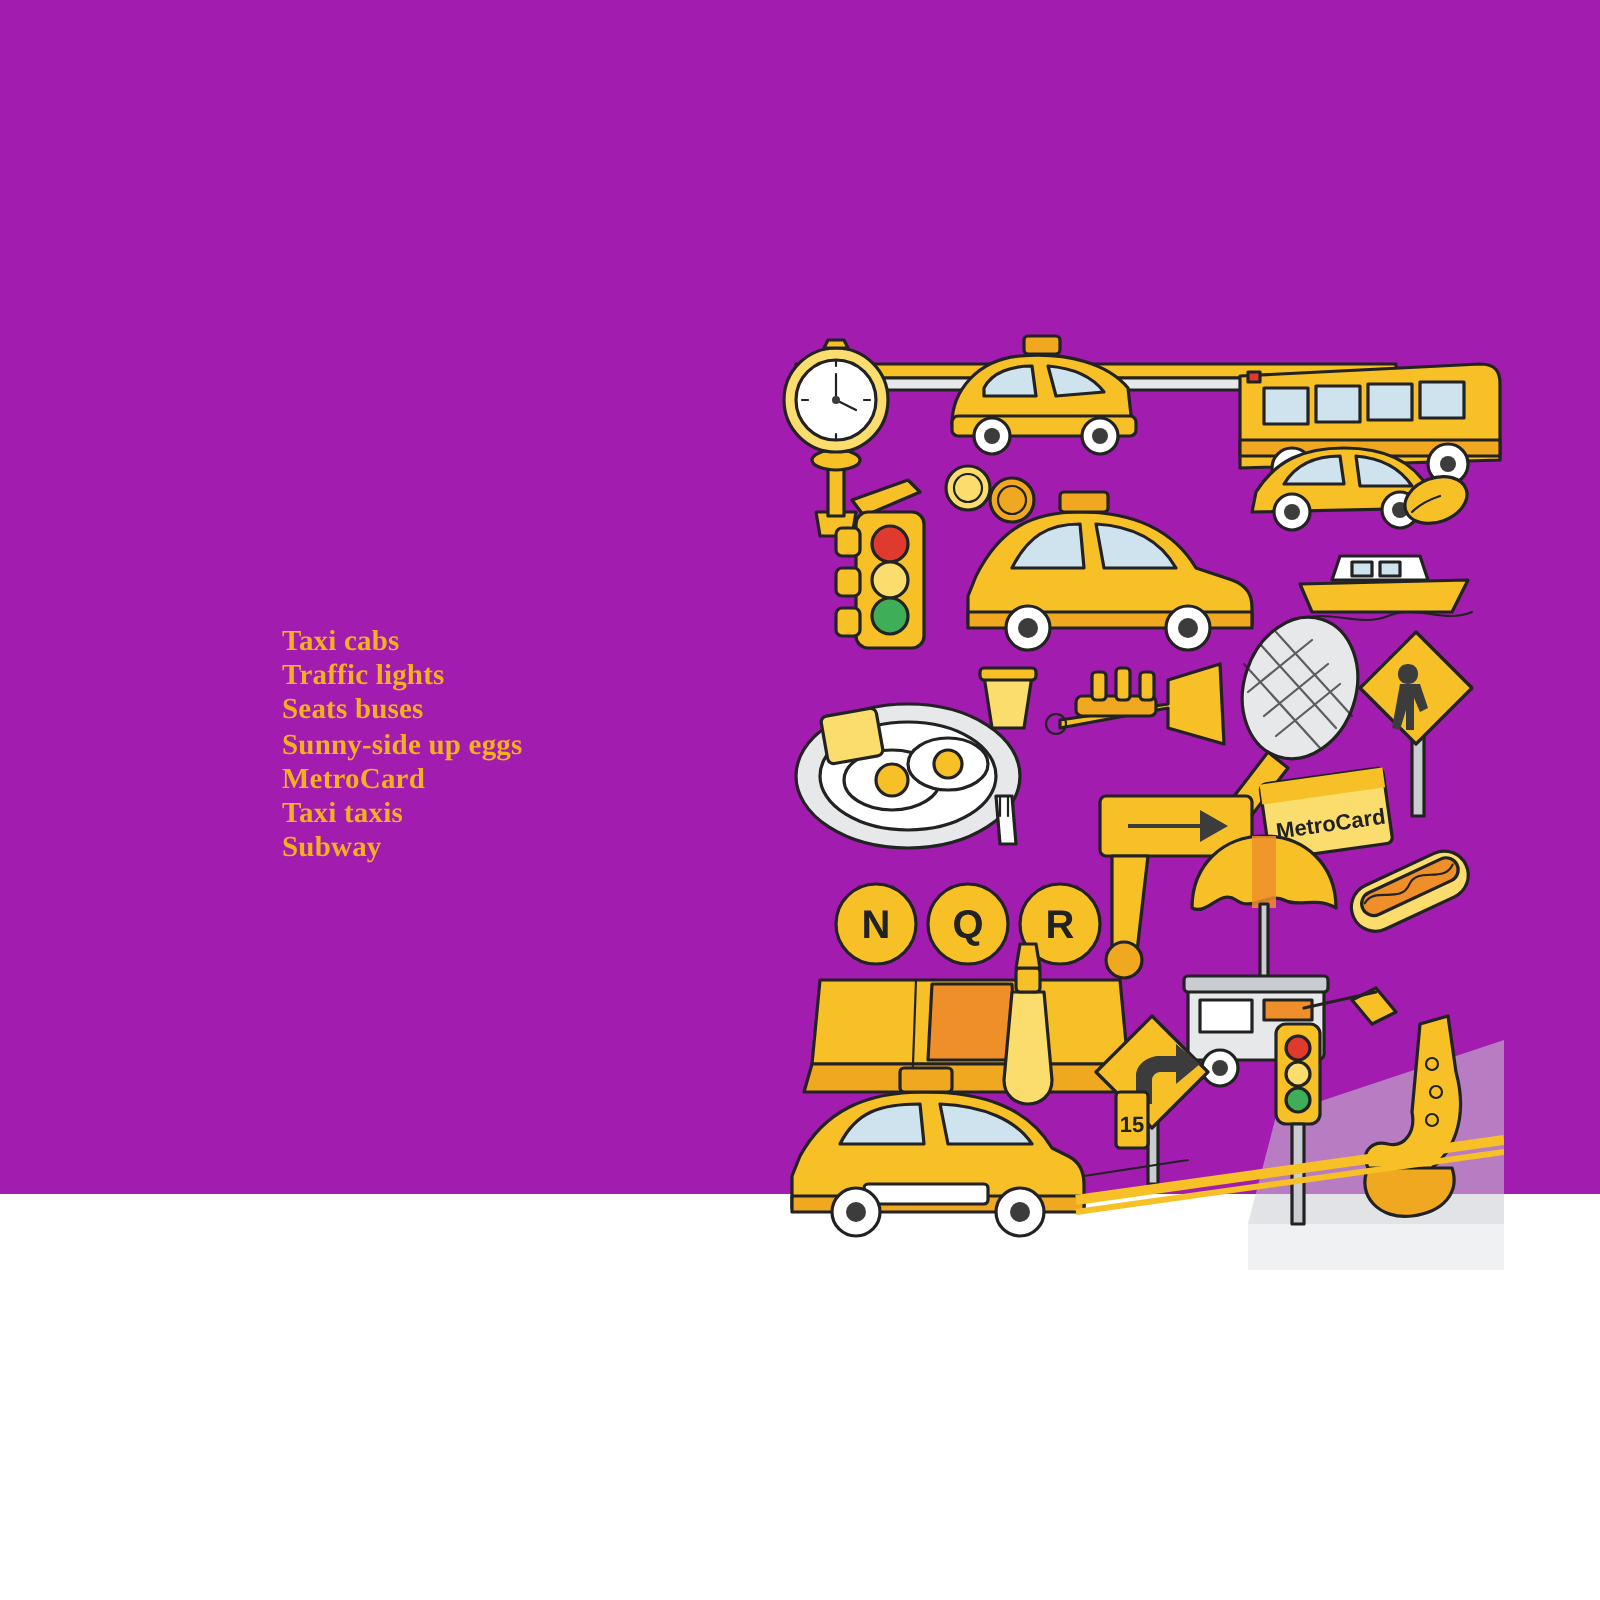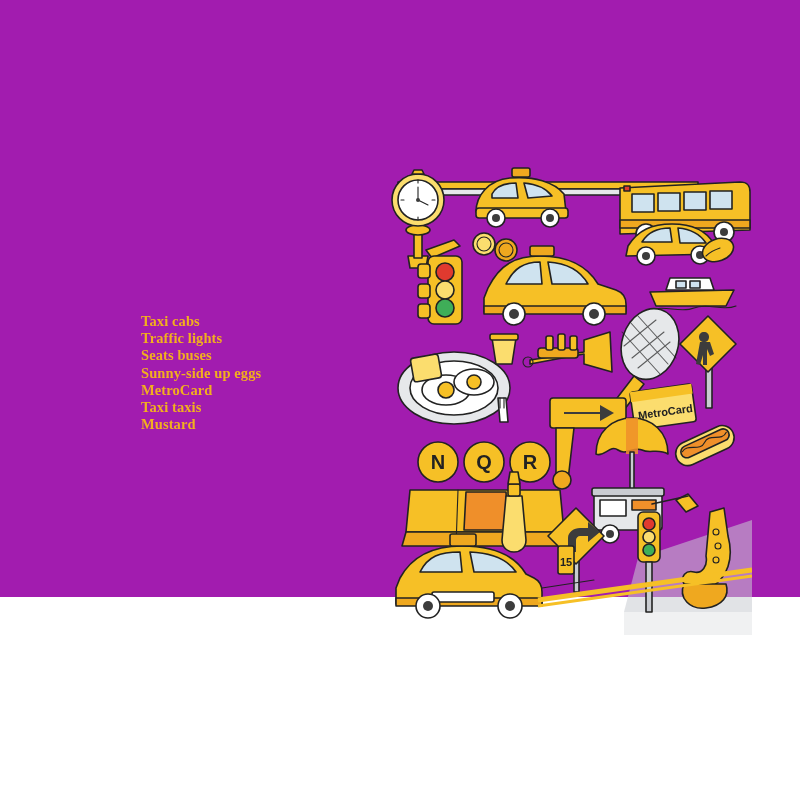--- a/index.html
+++ b/index.html
@@ -58,21 +58,21 @@
 
 <div id="page">
 
   <div id="word-list">
     <div class="word-item">Taxi cabs</div>
     <div class="word-item">Traffic lights</div>
     <div class="word-item">Seats buses</div>
     <div class="word-item">Sunny-side up eggs</div>
     <div class="word-item">MetroCard</div>
     <div class="word-item">Taxi taxis</div>
-    <div class="word-item">Mustard</div>
+    <div class="word-item">Subway</div>
   </div>
 
   <div id="illustration">
     <svg width="364" height="475" viewBox="0 0 364 475" xmlns="http://www.w3.org/2000/svg">
       <defs>
         <style>
           .ol { stroke:#222; stroke-width:1.6; stroke-linejoin:round; stroke-linecap:round; }
           .olt { stroke:#222; stroke-width:1.1; stroke-linejoin:round; stroke-linecap:round; fill:none; }
           .y  { fill:#f6c026; }
           .yl { fill:#fbdd6e; }

